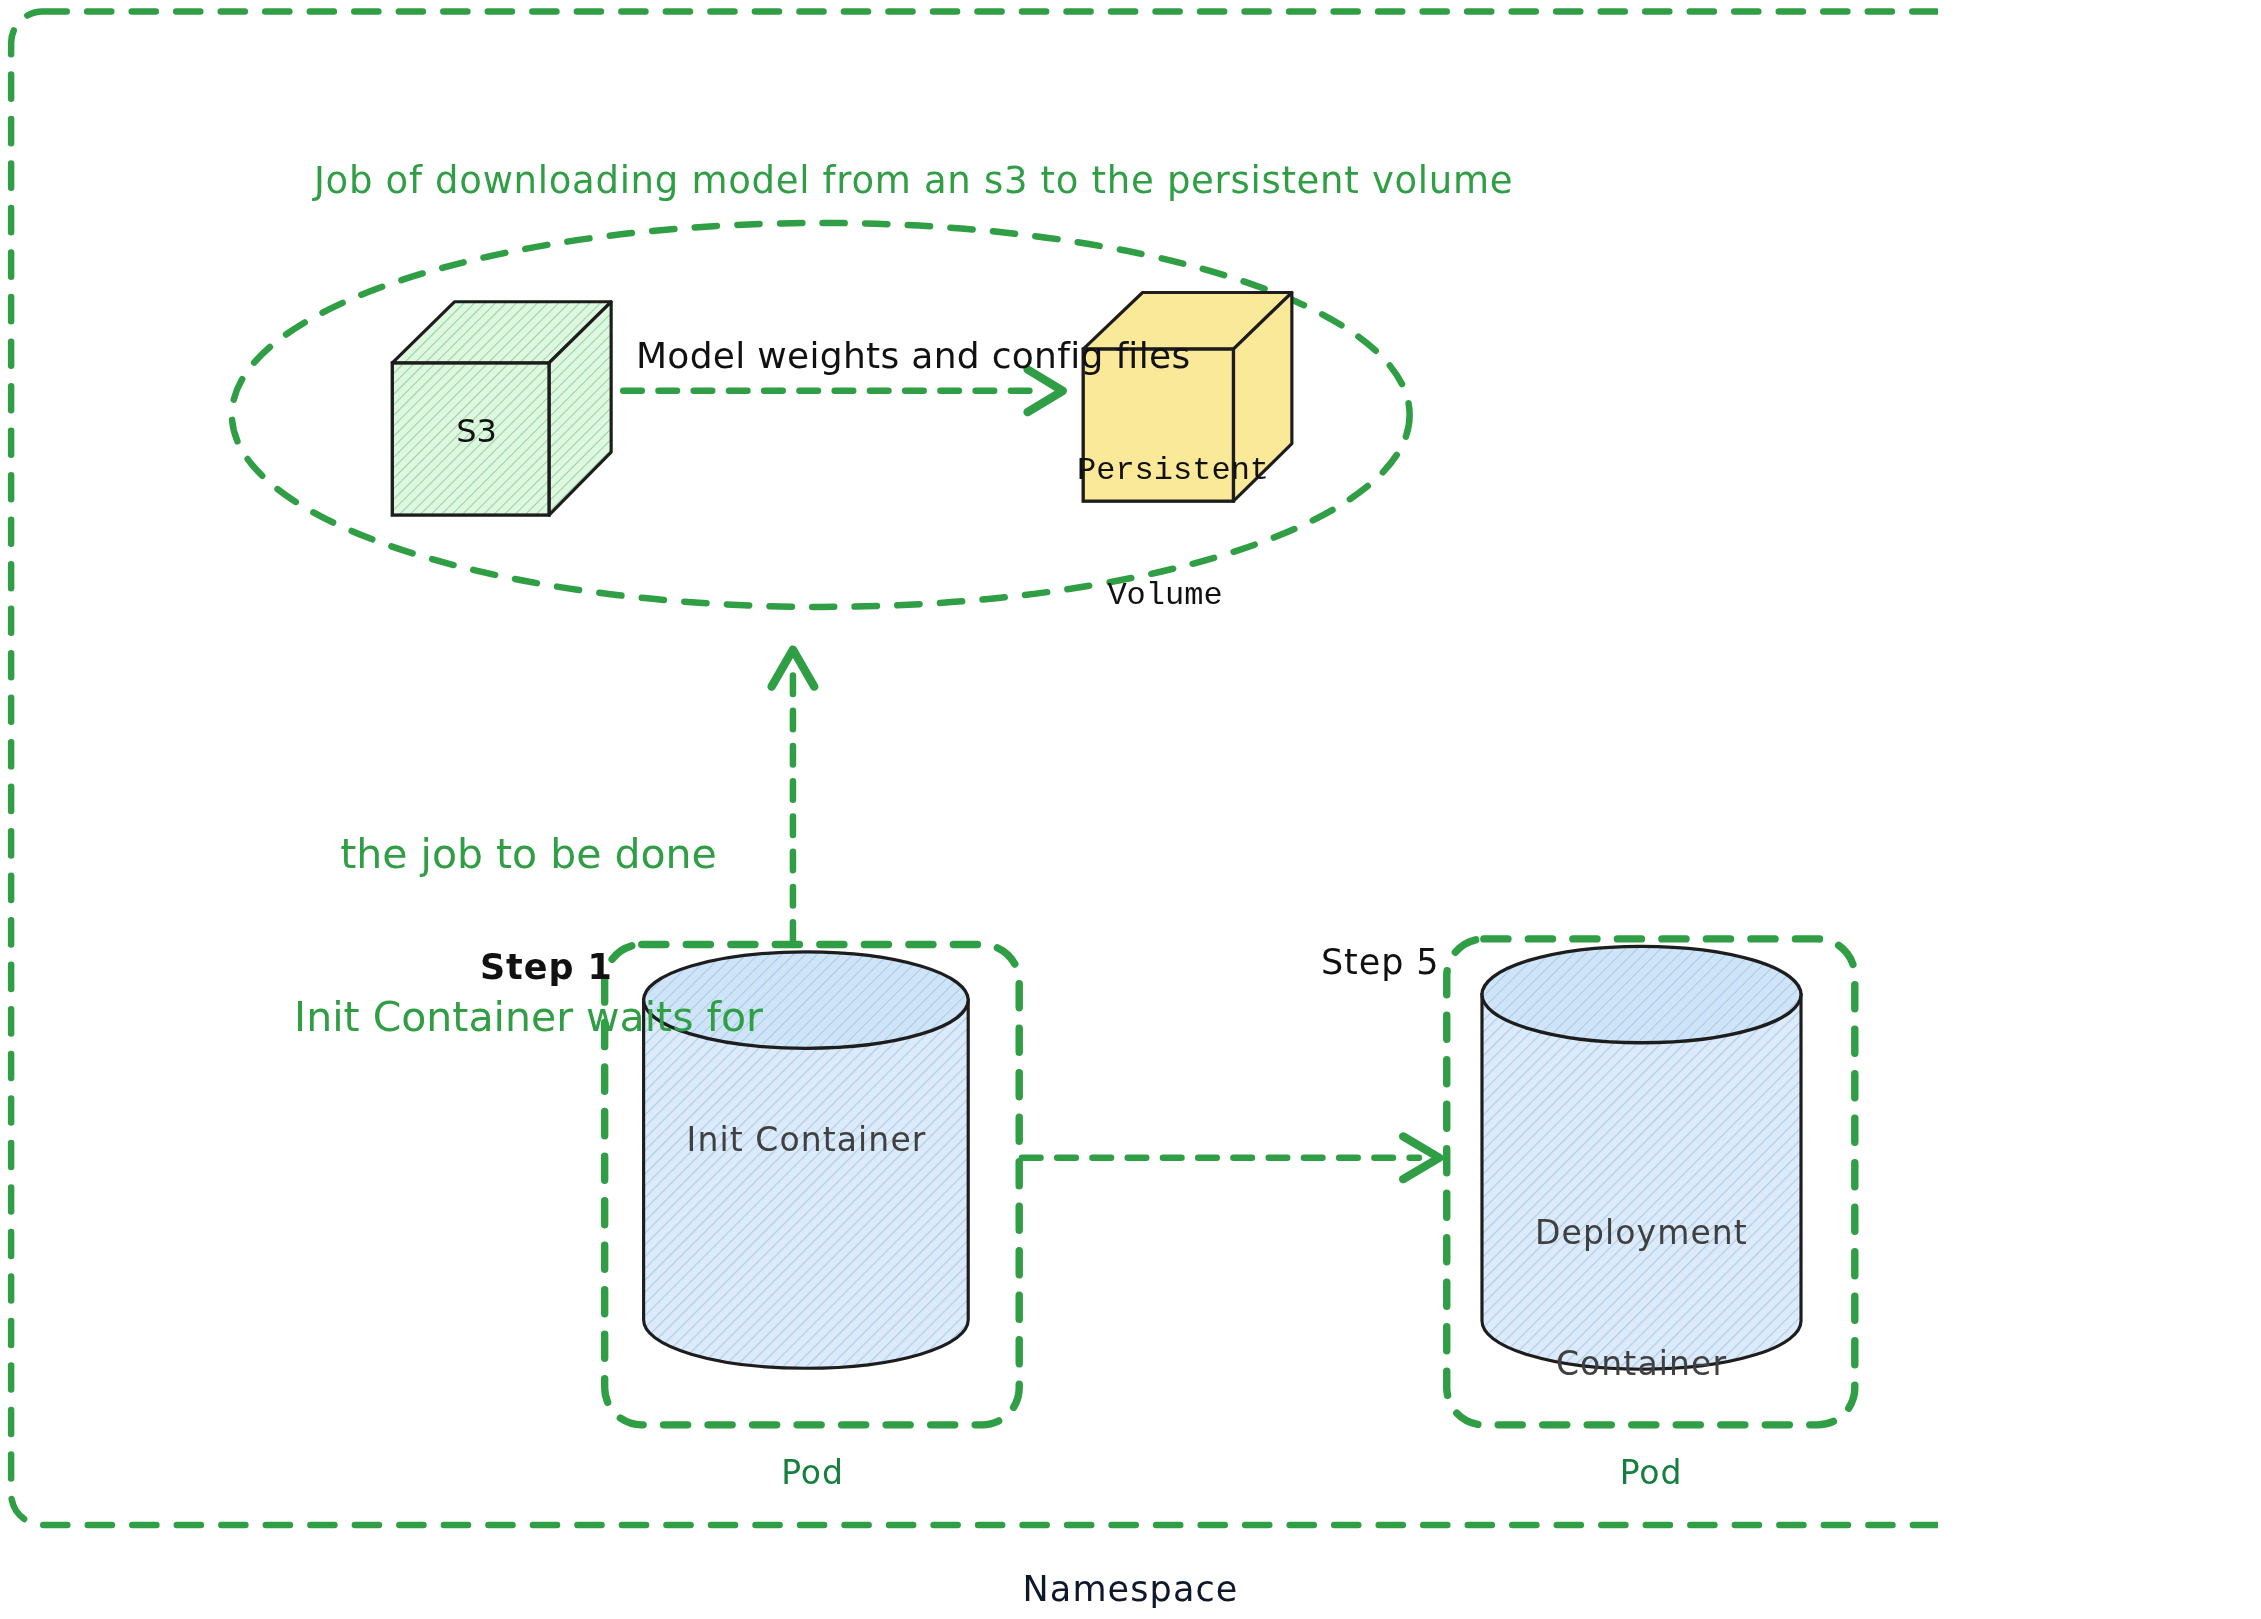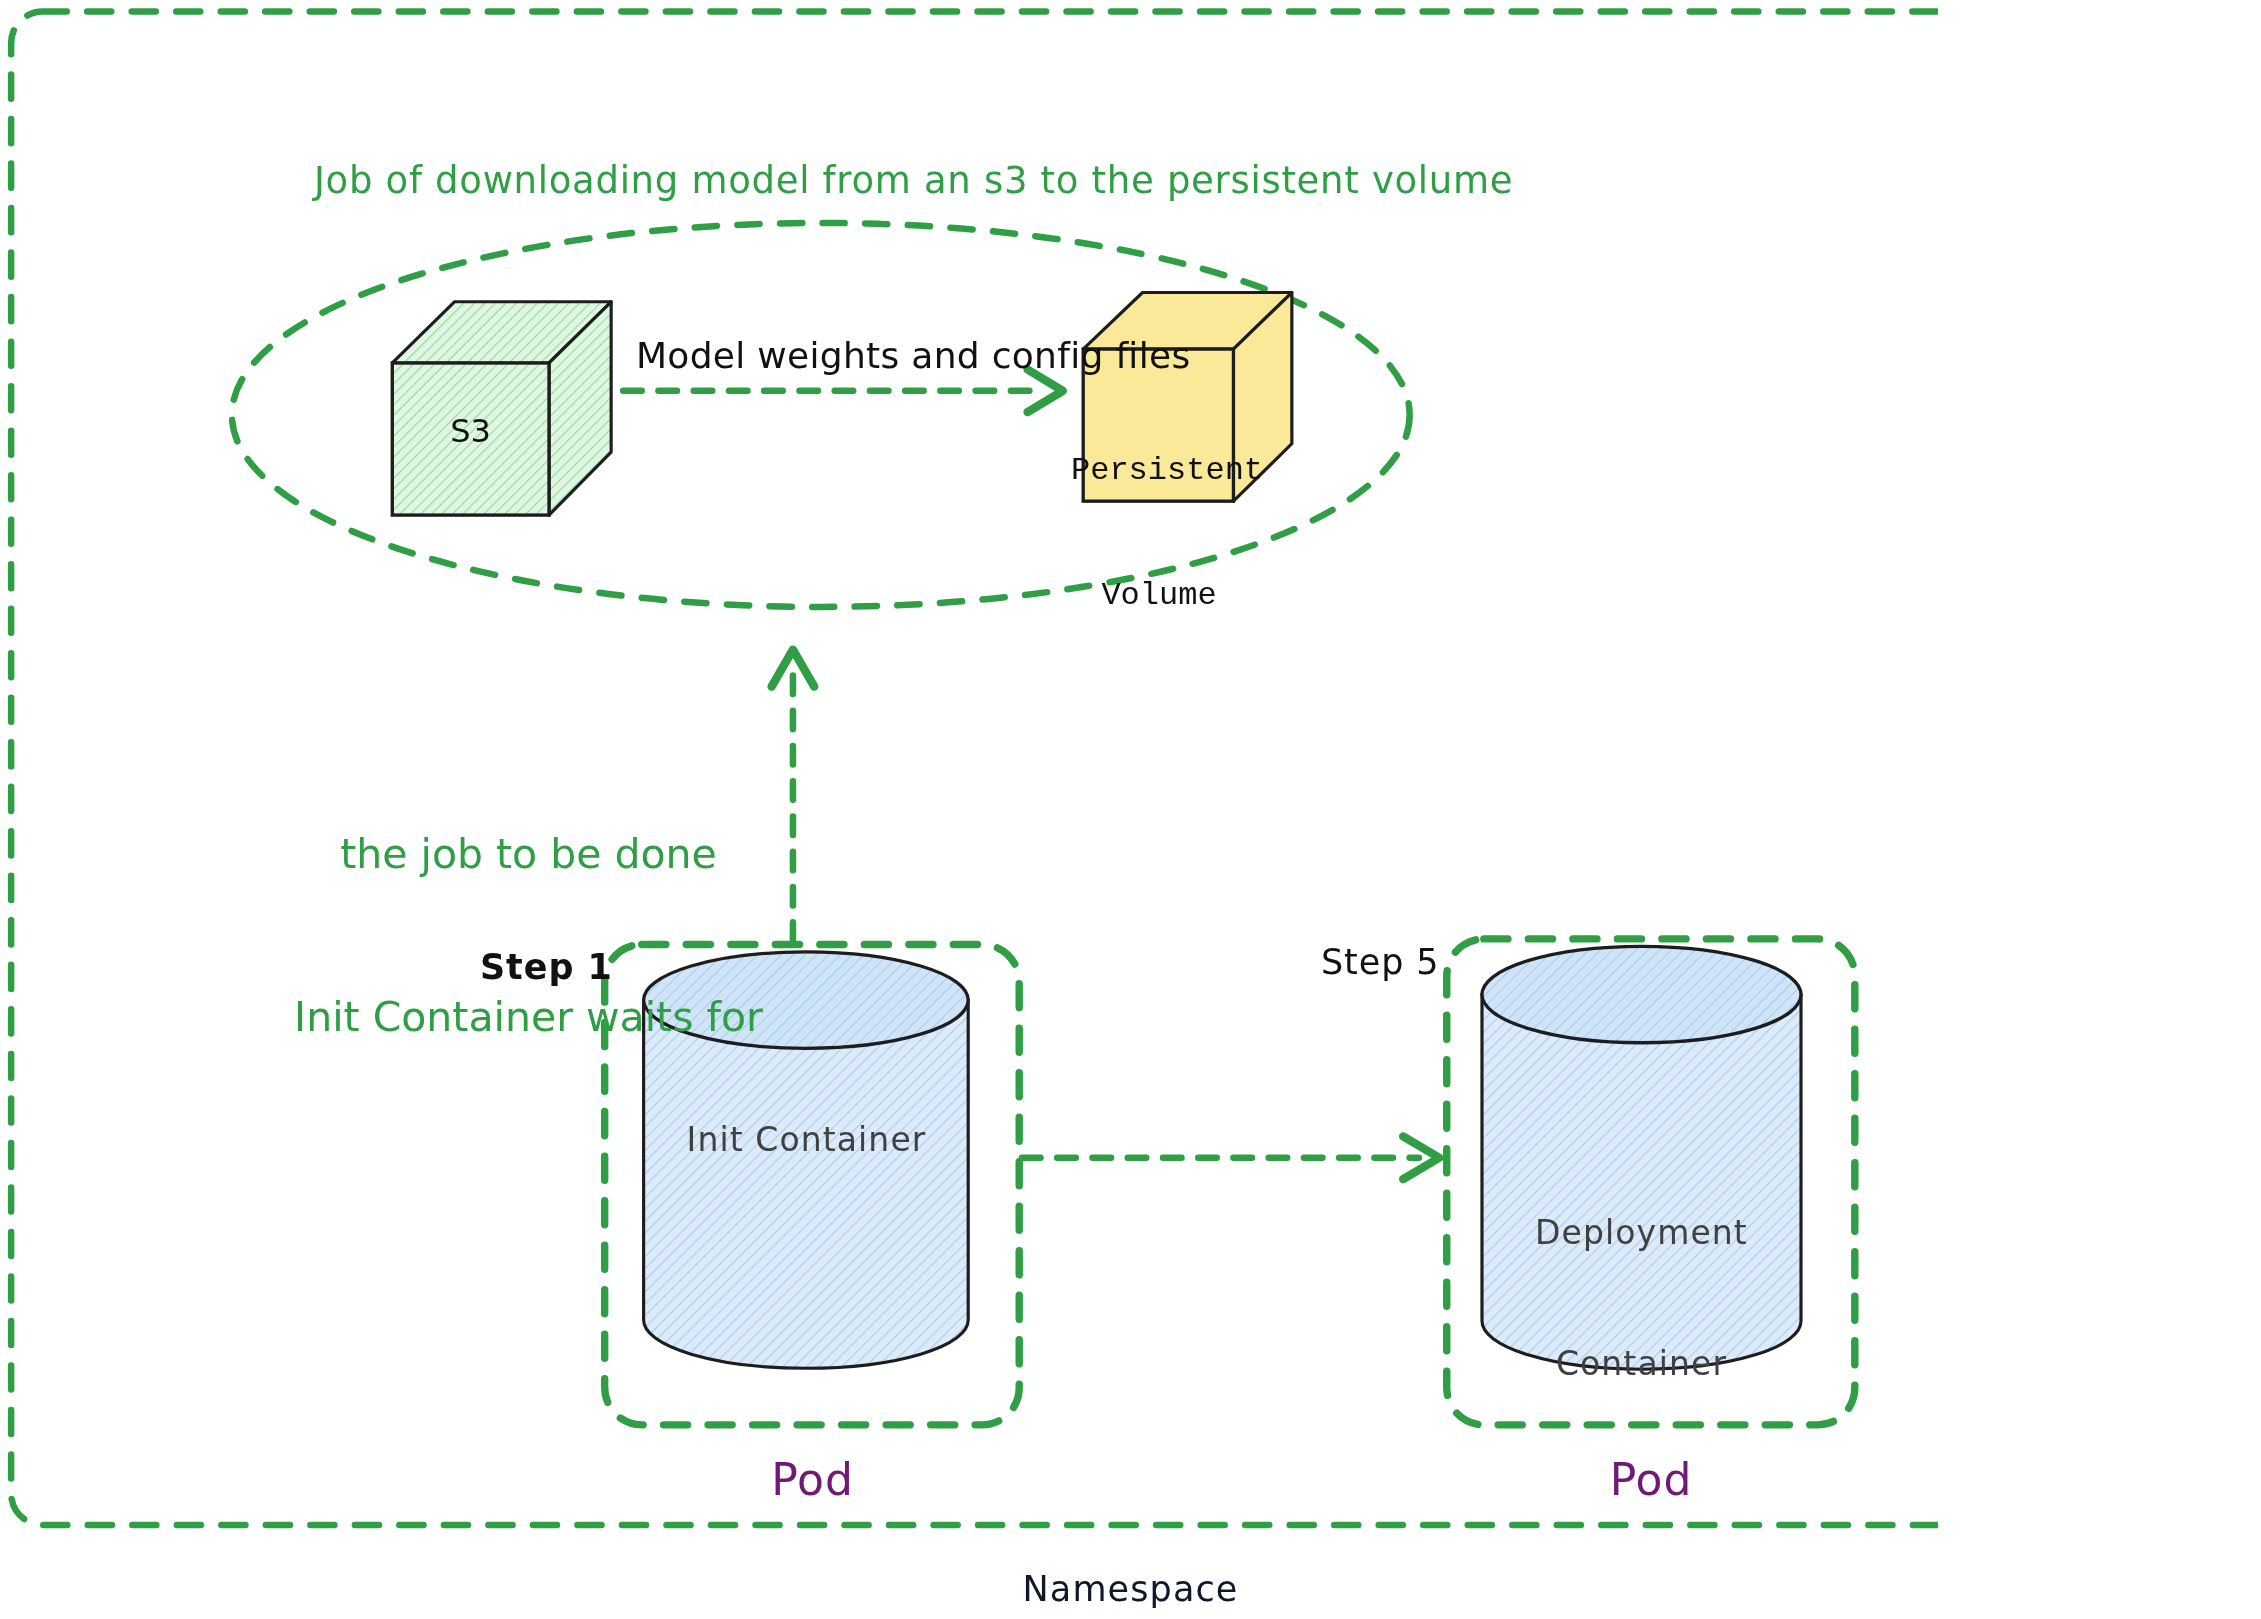--- a/index.html
+++ b/index.html
@@ -38,36 +38,37 @@
     color: #2f9e44;
     font-size: 41px;
     text-align: center;
     line-height: 1.32;
   }
   .cube-label {
     color: #111111;
     font-size: 32px;
     text-align: center;
     line-height: 1.3;
+    margin-left: 6px;
   }
   .cyl-label {
     color: #404040;
     font-size: 33px;
     text-align: center;
     line-height: 1.32;
     letter-spacing: 1.1px;
   }
   .step-label {
     color: #111111;
     font-size: 35px;
     letter-spacing: 0.9px;
   }
   .pod-label {
-    color: #701a75;
-    font-size: 44px;
+    color: #15803d;
+    font-size: 33px;
     letter-spacing: 0.9px;
   }
   .ns-label {
     color: #0f172a;
     font-size: 35px;
     letter-spacing: 1.1px;
   }
   .edge-label {
     color: #111111;
     font-size: 36px;

